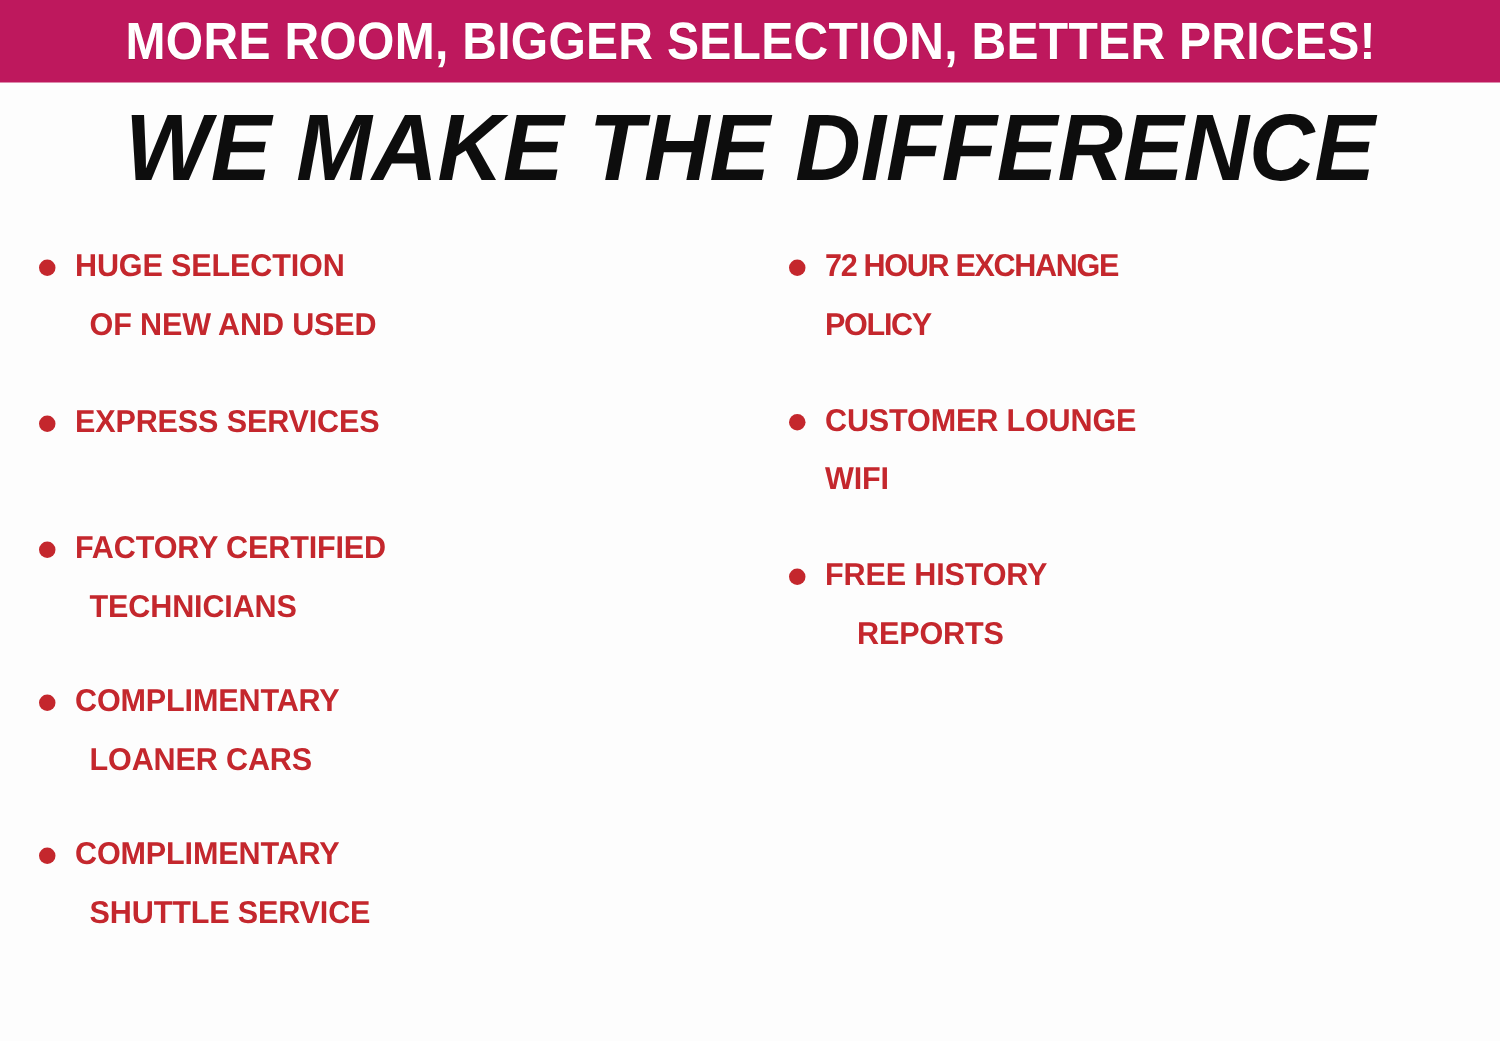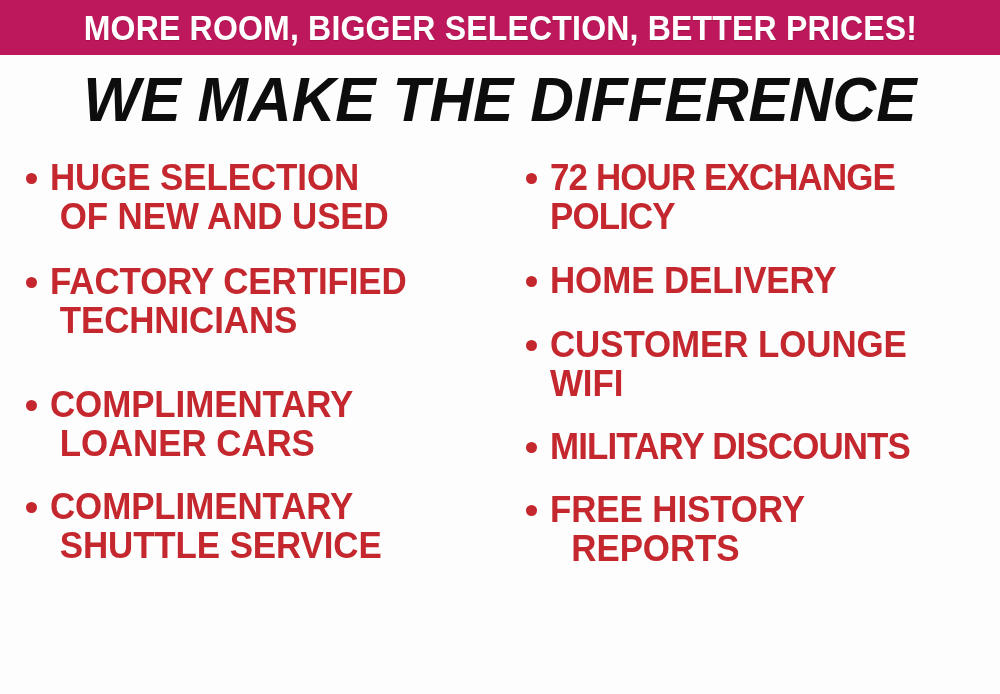--- a/index.html
+++ b/index.html
@@ -83,21 +83,21 @@
   .col-left  { left: 22px;  width: 472px; }
   .col-right { left: 522px; width: 478px; }
 
   .bullet-item {
     position: relative;
     margin: 0 0 26px 0;
     padding-left: 28px;
     color: #c4272d;
     font-family: "Liberation Sans", sans-serif;
     font-weight: bold;
-    font-size: 36px;
+    font-size: 21px;
     line-height: 39px;
     letter-spacing: -0.1px;
   }
   .bullet-item.tight { letter-spacing: -0.9px; }
 
   .dot {
     position: absolute;
     left: 4px;
     top: 15px;
     width: 11px;
@@ -141,20 +141,24 @@
   <div class="columns">
 
     <div class="col col-left">
 
       <div class="bullet-item">
         <span class="dot"></span>
         <span class="line">HUGE SELECTION</span>
         <span class="line indent">OF NEW AND USED</span>
       </div>
 
+      <div class="bullet-item">
+        <span class="dot"></span>
+        <span class="line">EXPRESS SERVICES</span>
+      </div>
 
       <div class="bullet-item">
         <span class="dot"></span>
         <span class="line">FACTORY CERTIFIED</span>
         <span class="line indent">TECHNICIANS</span>
       </div>
 
       <div class="bullet-item">
         <span class="dot"></span>
         <span class="line">COMPLIMENTARY</span>
@@ -170,35 +174,27 @@
     </div>
 
     <div class="col col-right">
 
       <div class="bullet-item tight">
         <span class="dot"></span>
         <span class="line">72 HOUR EXCHANGE</span>
         <span class="line">POLICY</span>
       </div>
 
-      <div class="bullet-item">
-        <span class="dot"></span>
-        <span class="line">HOME DELIVERY</span>
-      </div>
 
       <div class="bullet-item">
         <span class="dot"></span>
         <span class="line">CUSTOMER LOUNGE</span>
         <span class="line">WIFI</span>
       </div>
 
-      <div class="bullet-item tight">
-        <span class="dot"></span>
-        <span class="line">MILITARY DISCOUNTS</span>
-      </div>
 
 
       <div class="bullet-item">
         <span class="dot"></span>
         <span class="line">FREE HISTORY</span>
         <span class="line indent2">REPORTS</span>
       </div>
 
     </div>
 

